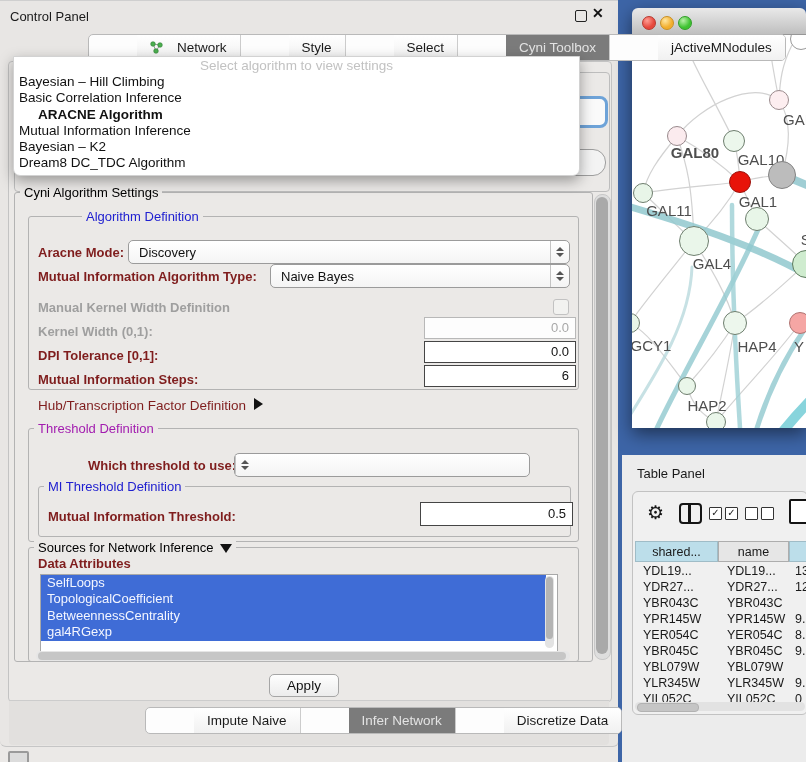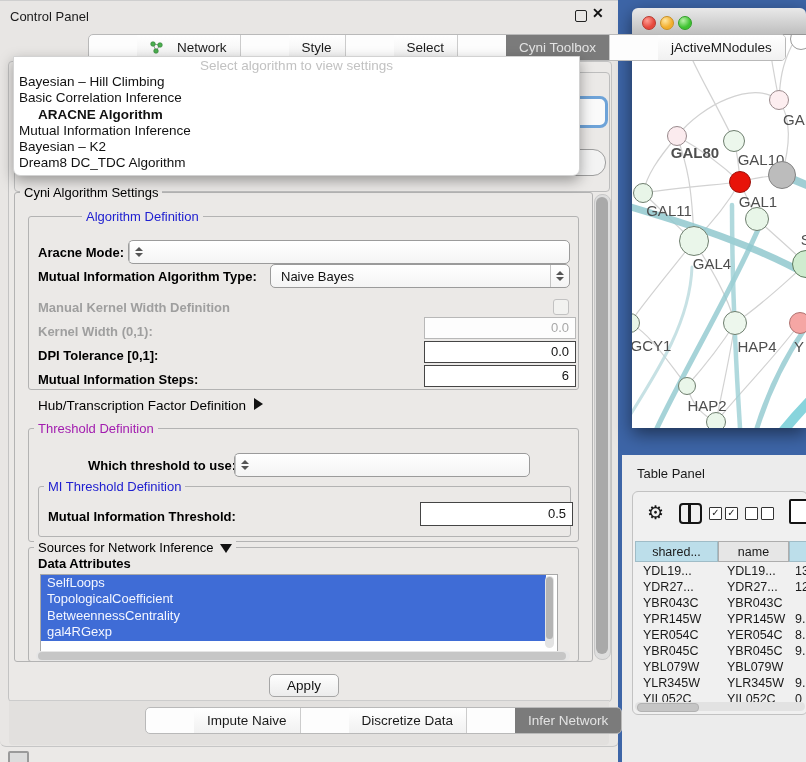--- a/index.html
+++ b/index.html
@@ -39,21 +39,21 @@
             border:1px solid #d2d2d2;border-radius:0 0 7px 7px;z-index:30;
             box-shadow:0 5px 14px rgba(0,0,0,.35);}
   #dd-placeholder{height:17px;text-align:center;color:#c2c2c2;font-size:13.5px;line-height:17px;}
   .dd-item{font-size:13.5px;color:#111;height:16.3px;line-height:16.3px;padding-left:5px;white-space:nowrap;}
   .dd-item.bold{font-weight:bold;padding-left:24px;}
   
   .group{border:1px solid #b3b3b3;border-radius:3px;z-index:3;}
   .legend{font-size:13px;background:#ebe9e7;padding:0 4px;z-index:4;white-space:nowrap;}
   .legend.blue{color:#2020d0;}
   .legend.green{color:#a21caf;}
-  .lab{font-size:13px;font-weight:bold;color:#000000;z-index:4;white-space:nowrap;}
+  .lab{font-size:13px;font-weight:bold;color:#7f1d1d;z-index:4;white-space:nowrap;}
   .lab.dis{color:#9f9f9f;}
   .lab.plain{font-weight:normal;font-size:13.5px;}
   
   .combo{height:22px;background:linear-gradient(#ffffff,#f4f4f4);border:1px solid #9b9b9b;
          border-radius:5px;z-index:4;display:flex;align-items:center;}
   .combo-val{flex:1;font-size:13px;color:#111;padding-left:10px;white-space:nowrap;overflow:hidden;}
   .stepper{width:18px;align-self:stretch;border-left:1px solid #c4c4c4;display:flex;
            flex-direction:column;align-items:center;justify-content:center;gap:2px;}
   .stepper i{display:block;width:0;height:0;border-left:4px solid transparent;border-right:4px solid transparent;}
   .stepper .up{border-bottom:4.5px solid #555;}
@@ -181,20 +181,21 @@
 </div>
 
 <div class="abs group" style="left:14px;top:192px;width:577px;height:468px;"></div>
 <span class="abs legend" style="left:20px;top:185px;">Cyni Algorithm Settings</span>
 
 <div class="abs group" style="left:28px;top:216px;width:549px;height:172px;"></div>
 <span class="abs legend blue" style="left:34px;top:209px;margin-left:48px;">Algorithm Definition</span>
 
 <span class="abs lab" style="left:38px;top:245px;">Aracne Mode:</span>
 <div class="abs combo" style="left:128px;top:240px;width:440px;">
+  <span class="combo-val">Discovery</span>
   <span class="stepper">
       <i class="up"></i>
       <i class="dn"></i>
     </span>
 </div>
 
 <span class="abs lab" style="left:38px;top:269px;">Mutual Information Algorithm Type:</span>
 <div class="abs combo" style="left:270px;top:264px;width:298px;">
   <span class="combo-val">Naive Bayes</span>
   <span class="stepper">
@@ -252,25 +253,25 @@
 <div class="abs" id="set-vscroll"></div>
 <div class="abs" id="set-vthumb"></div>
 
 <div class="abs" id="apply-btn">Apply</div>
 
 <div class="abs" id="bottom-band"></div>
 <div class="abs tabstrip" id="bottom-tabs">
     <div class="btab">
       <span>Impute Naive</span>
     </div>
+    <div class="btab sel">
+      <span>Infer Network</span>
+    </div>
     <div class="btab">
       <span>Discretize Data</span>
-    </div>
-    <div class="btab sel">
-      <span>Infer Network</span>
     </div>
   </div>
 <div class="abs" id="tiny-btn"></div>
 
 <div class="abs" id="desktop-blue"></div>
 
 <div class="abs" id="net-window">
   <div class="abs" id="net-titlebar">
     <span class="light" id="light-red"></span>
     <span class="light" id="light-yellow"></span>

